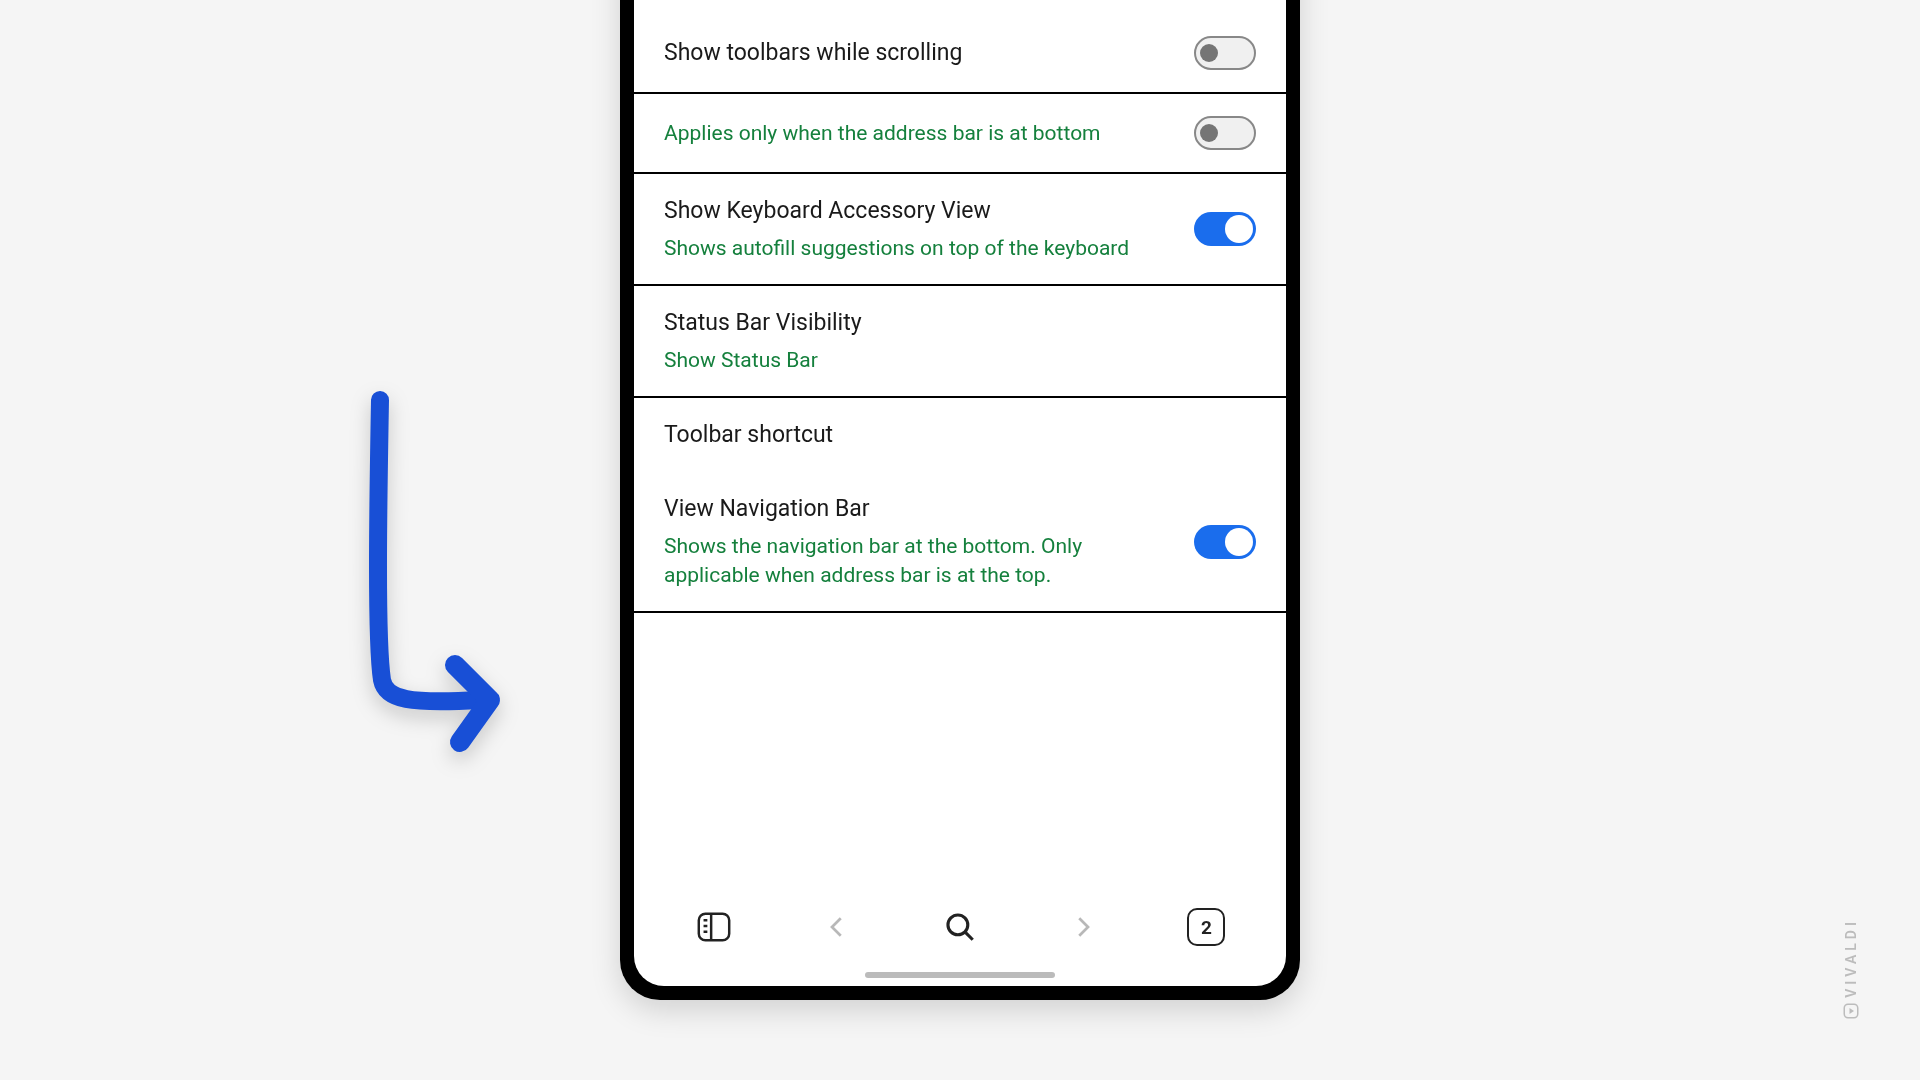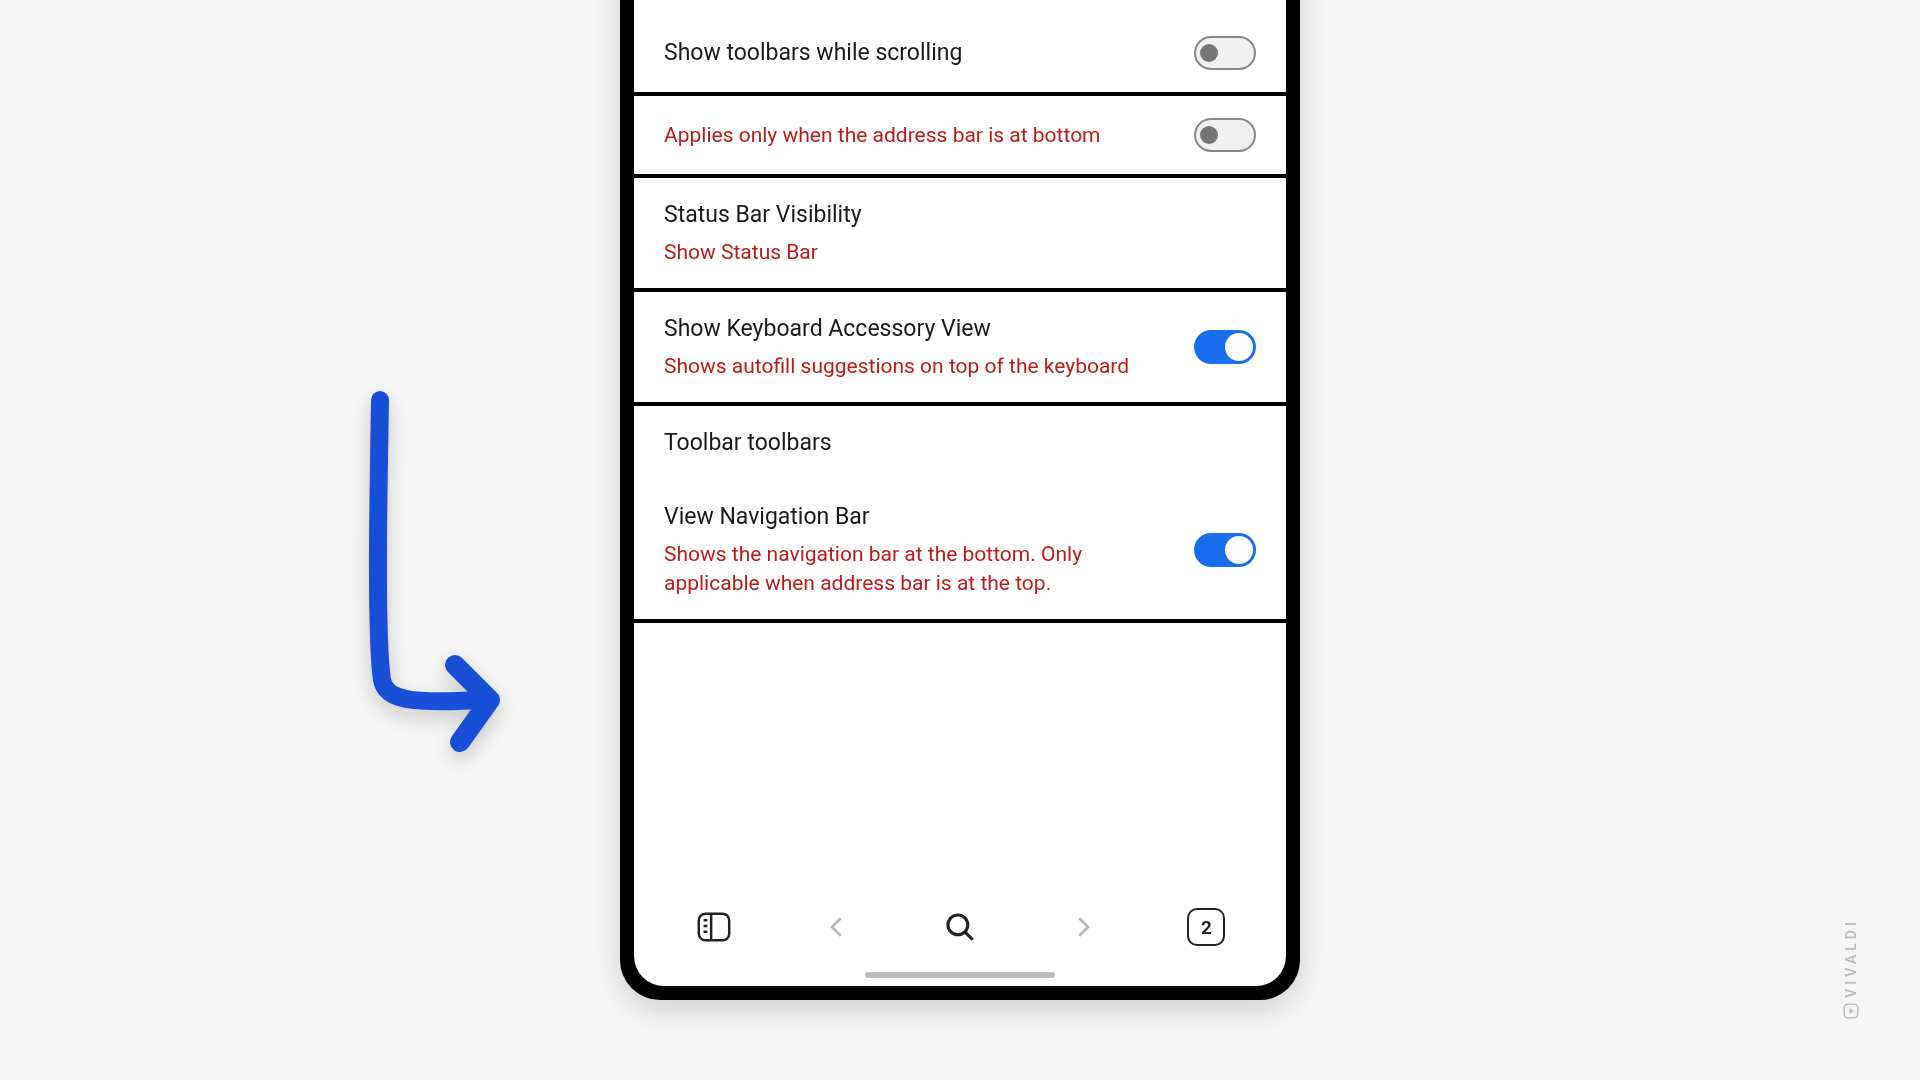--- a/index.html
+++ b/index.html
@@ -44,38 +44,38 @@
   .settings-list {
     flex: 1;
     overflow: hidden;
     padding-top: 300px;
   }
   .setting-row {
     display: flex;
     align-items: center;
     justify-content: space-between;
     padding: 22px 30px;
-    border-bottom: 4px solid #000000;
+    border-bottom: 2px solid #000000;
     gap: 20px;
   }
   .setting-text {
     flex: 1;
     display: flex;
     flex-direction: column;
     gap: 8px;
   }
   .setting-title {
     font-size: 23px;
     color: #1a1a1a;
     font-weight: 400;
     line-height: 1.3;
   }
   .setting-subtitle {
     font-size: 21px;
-    color: #b91c1c;
+    color: #15803d;
     font-weight: 400;
     line-height: 1.35;
   }
   .toggle {
     width: 62px;
     height: 34px;
     border-radius: 17px;
     position: relative;
     flex-shrink: 0;
   }
@@ -187,38 +187,38 @@
         <div class="setting-text">
           <div class="setting-subtitle">Applies only when the address bar is at bottom</div>
         </div>
         <div class="toggle off">
             <div class="knob"></div>
           </div>
       </div>
 
       <div class="setting-row">
         <div class="setting-text">
+          <div class="setting-title">Show Keyboard Accessory View</div>
+          <div class="setting-subtitle">Shows autofill suggestions on top of the keyboard</div>
+        </div>
+        <div class="toggle on">
+            <div class="knob"></div>
+          </div>
+      </div>
+
+      <div class="setting-row">
+        <div class="setting-text">
           <div class="setting-title">Status Bar Visibility</div>
           <div class="setting-subtitle">Show Status Bar</div>
         </div>
       </div>
 
-      <div class="setting-row">
-        <div class="setting-text">
-          <div class="setting-title">Show Keyboard Accessory View</div>
-          <div class="setting-subtitle">Shows autofill suggestions on top of the keyboard</div>
-        </div>
-        <div class="toggle on">
-            <div class="knob"></div>
-          </div>
-      </div>
-
       <div class="setting-row" style="border-bottom:none;">
         <div class="setting-text">
-          <div class="setting-title">Toolbar toolbars</div>
+          <div class="setting-title">Toolbar shortcut</div>
         </div>
       </div>
 
       <div class="setting-row">
         <div class="setting-text">
           <div class="setting-title">View Navigation Bar</div>
           <div class="setting-subtitle">Shows the navigation bar at the bottom. Only applicable when address bar is at the top.</div>
         </div>
         <div class="toggle on">
             <div class="knob"></div>

